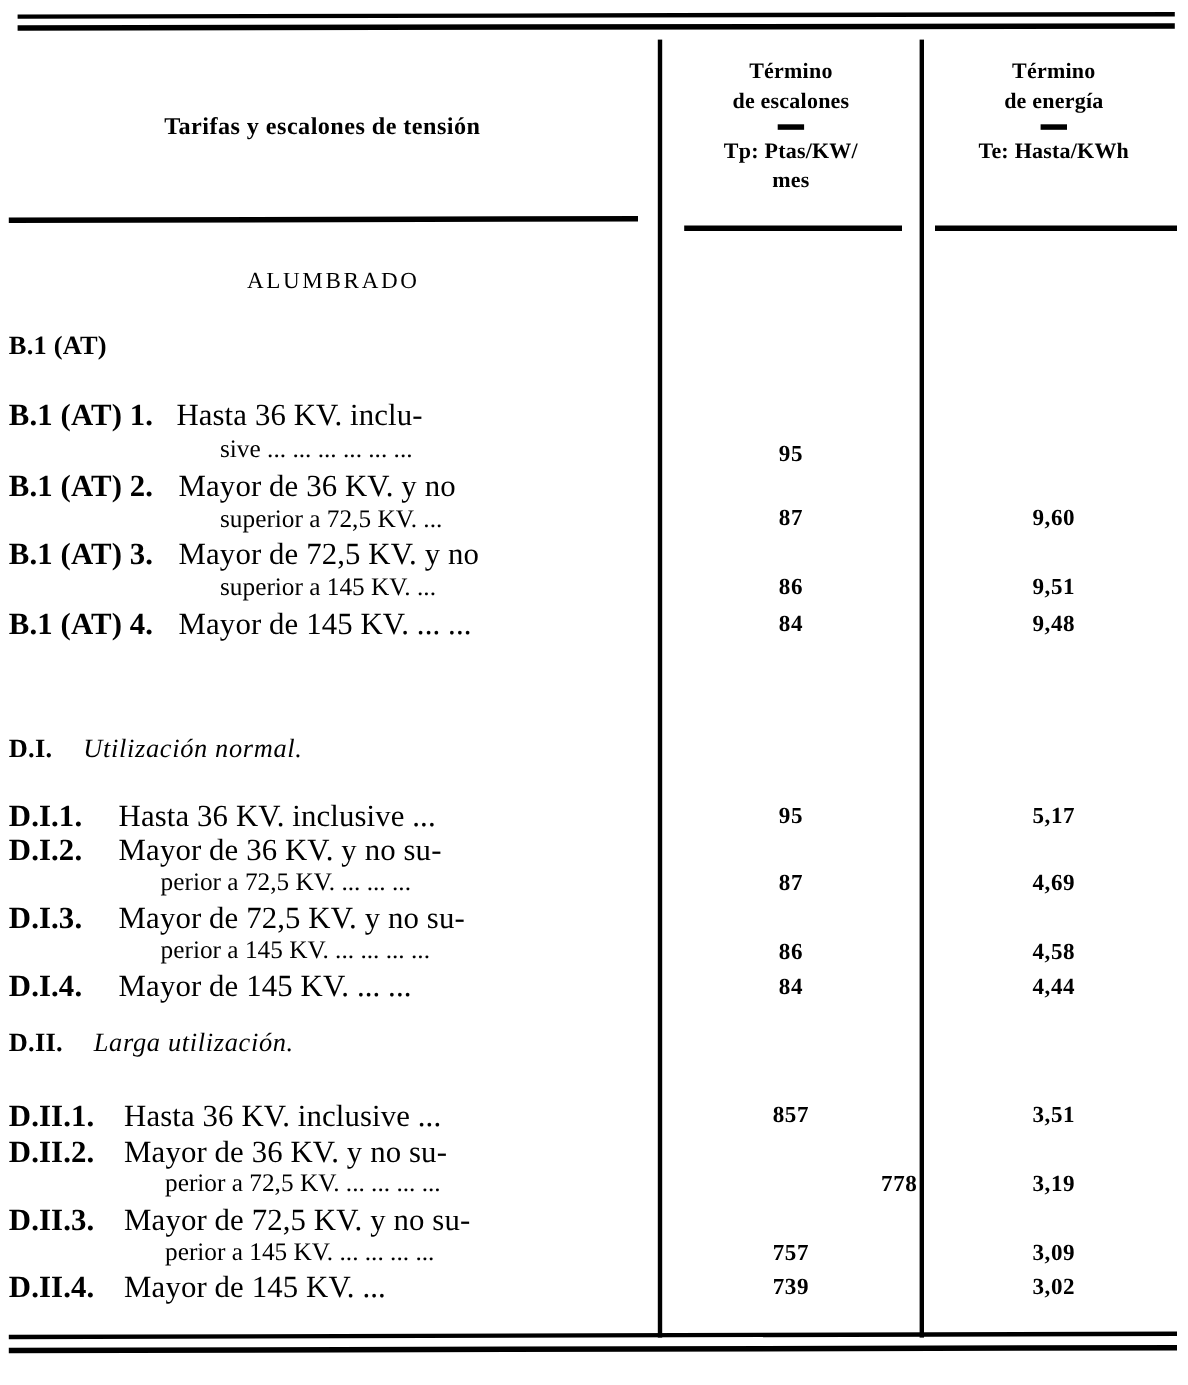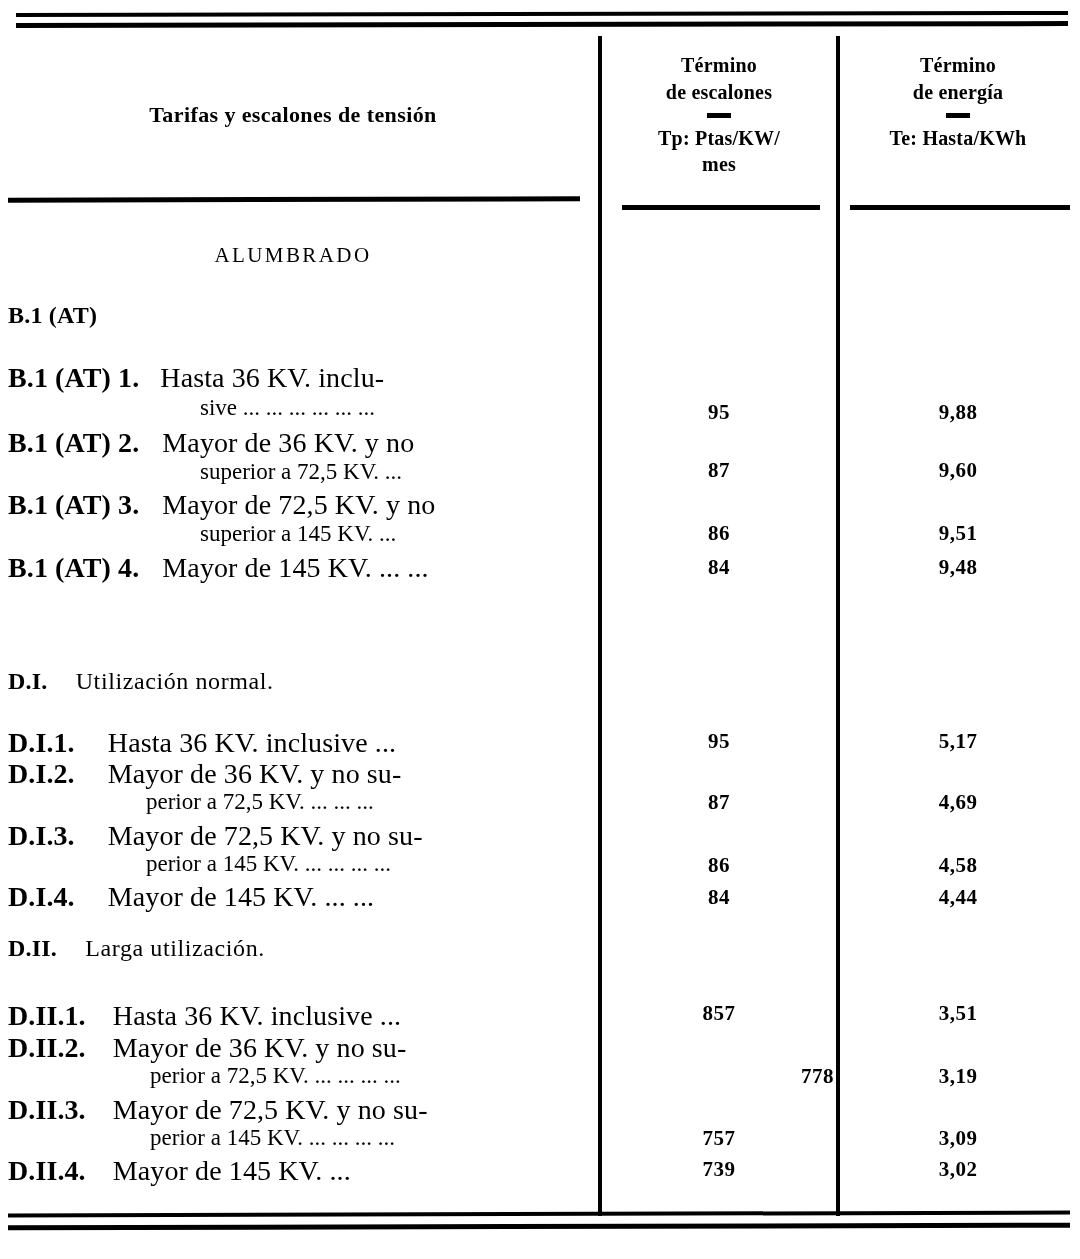--- a/index.html
+++ b/index.html
@@ -54,21 +54,21 @@
   
   .section-title{
     position:absolute;left:0;width:586px;text-align:center;
     font-size:21px;font-weight:400;letter-spacing:2.4px;
   }
 
   .grp-label{
     position:absolute;left:8px;font-size:24px;font-weight:700;
     letter-spacing:.2px;white-space:nowrap;
   }
-  .grp-label .ital{font-weight:400;letter-spacing:.6px;}
+  .grp-label .ital{font-style:italic;font-weight:400;letter-spacing:.6px;}
 
   .lbl{
     position:absolute;left:8px;font-size:28px;font-weight:400;
     white-space:nowrap;letter-spacing:.1px;
   }
   .lbl .code{font-weight:700;display:inline-block;}
   .cont{position:absolute;font-size:23px;white-space:nowrap;}
 
   .val{
     position:absolute;text-align:center;
@@ -102,31 +102,30 @@
     <div>Término</div>
     <div>de energía</div>
     <span class="hdr-dash"></span>
     <div class="hdr-sub">Te: Hasta/KWh</div>
   </div>
 
   <div class="rule uline-left"></div>
   <div class="rule uline-mid"></div>
   <div class="rule uline-right"></div>
 
-  <div class="section-title" style="top:243px;">ALUMBRADO</div>
+  <div class="section-title" style="top:243px;padding-left:10px;">ALUMBRADO</div>
 
   <div class="grp-label" style="top:302px;">B.1  (AT)</div>
 
   <div class="lbl" style="top:362px;">
     <span class="code">B.1  (AT) 1.</span>
     <span style="margin-left:14px;">Hasta   36   KV.   inclu-</span>
   </div>
   <div class="cont" style="left:200px;top:395px;">sive ...  ...  ...  ...  ...  ...</div>
   <div class="val val-tp" style="top:400px;">95</div>
-  <div class="val val-te" style="top:400px;">9,88</div>
 
   <div class="lbl" style="top:427px;">
     <span class="code">B.1  (AT) 2.</span>
     <span style="margin-left:16px;">Mayor de 36 KV. y no</span>
   </div>
   <div class="cont" style="left:200px;top:459px;">superior  a  72,5  KV.  ...</div>
   <div class="val val-tp" style="top:458px;">87</div>
   <div class="val val-te" style="top:458px;">9,60</div>
 
   <div class="lbl" style="top:489px;">

